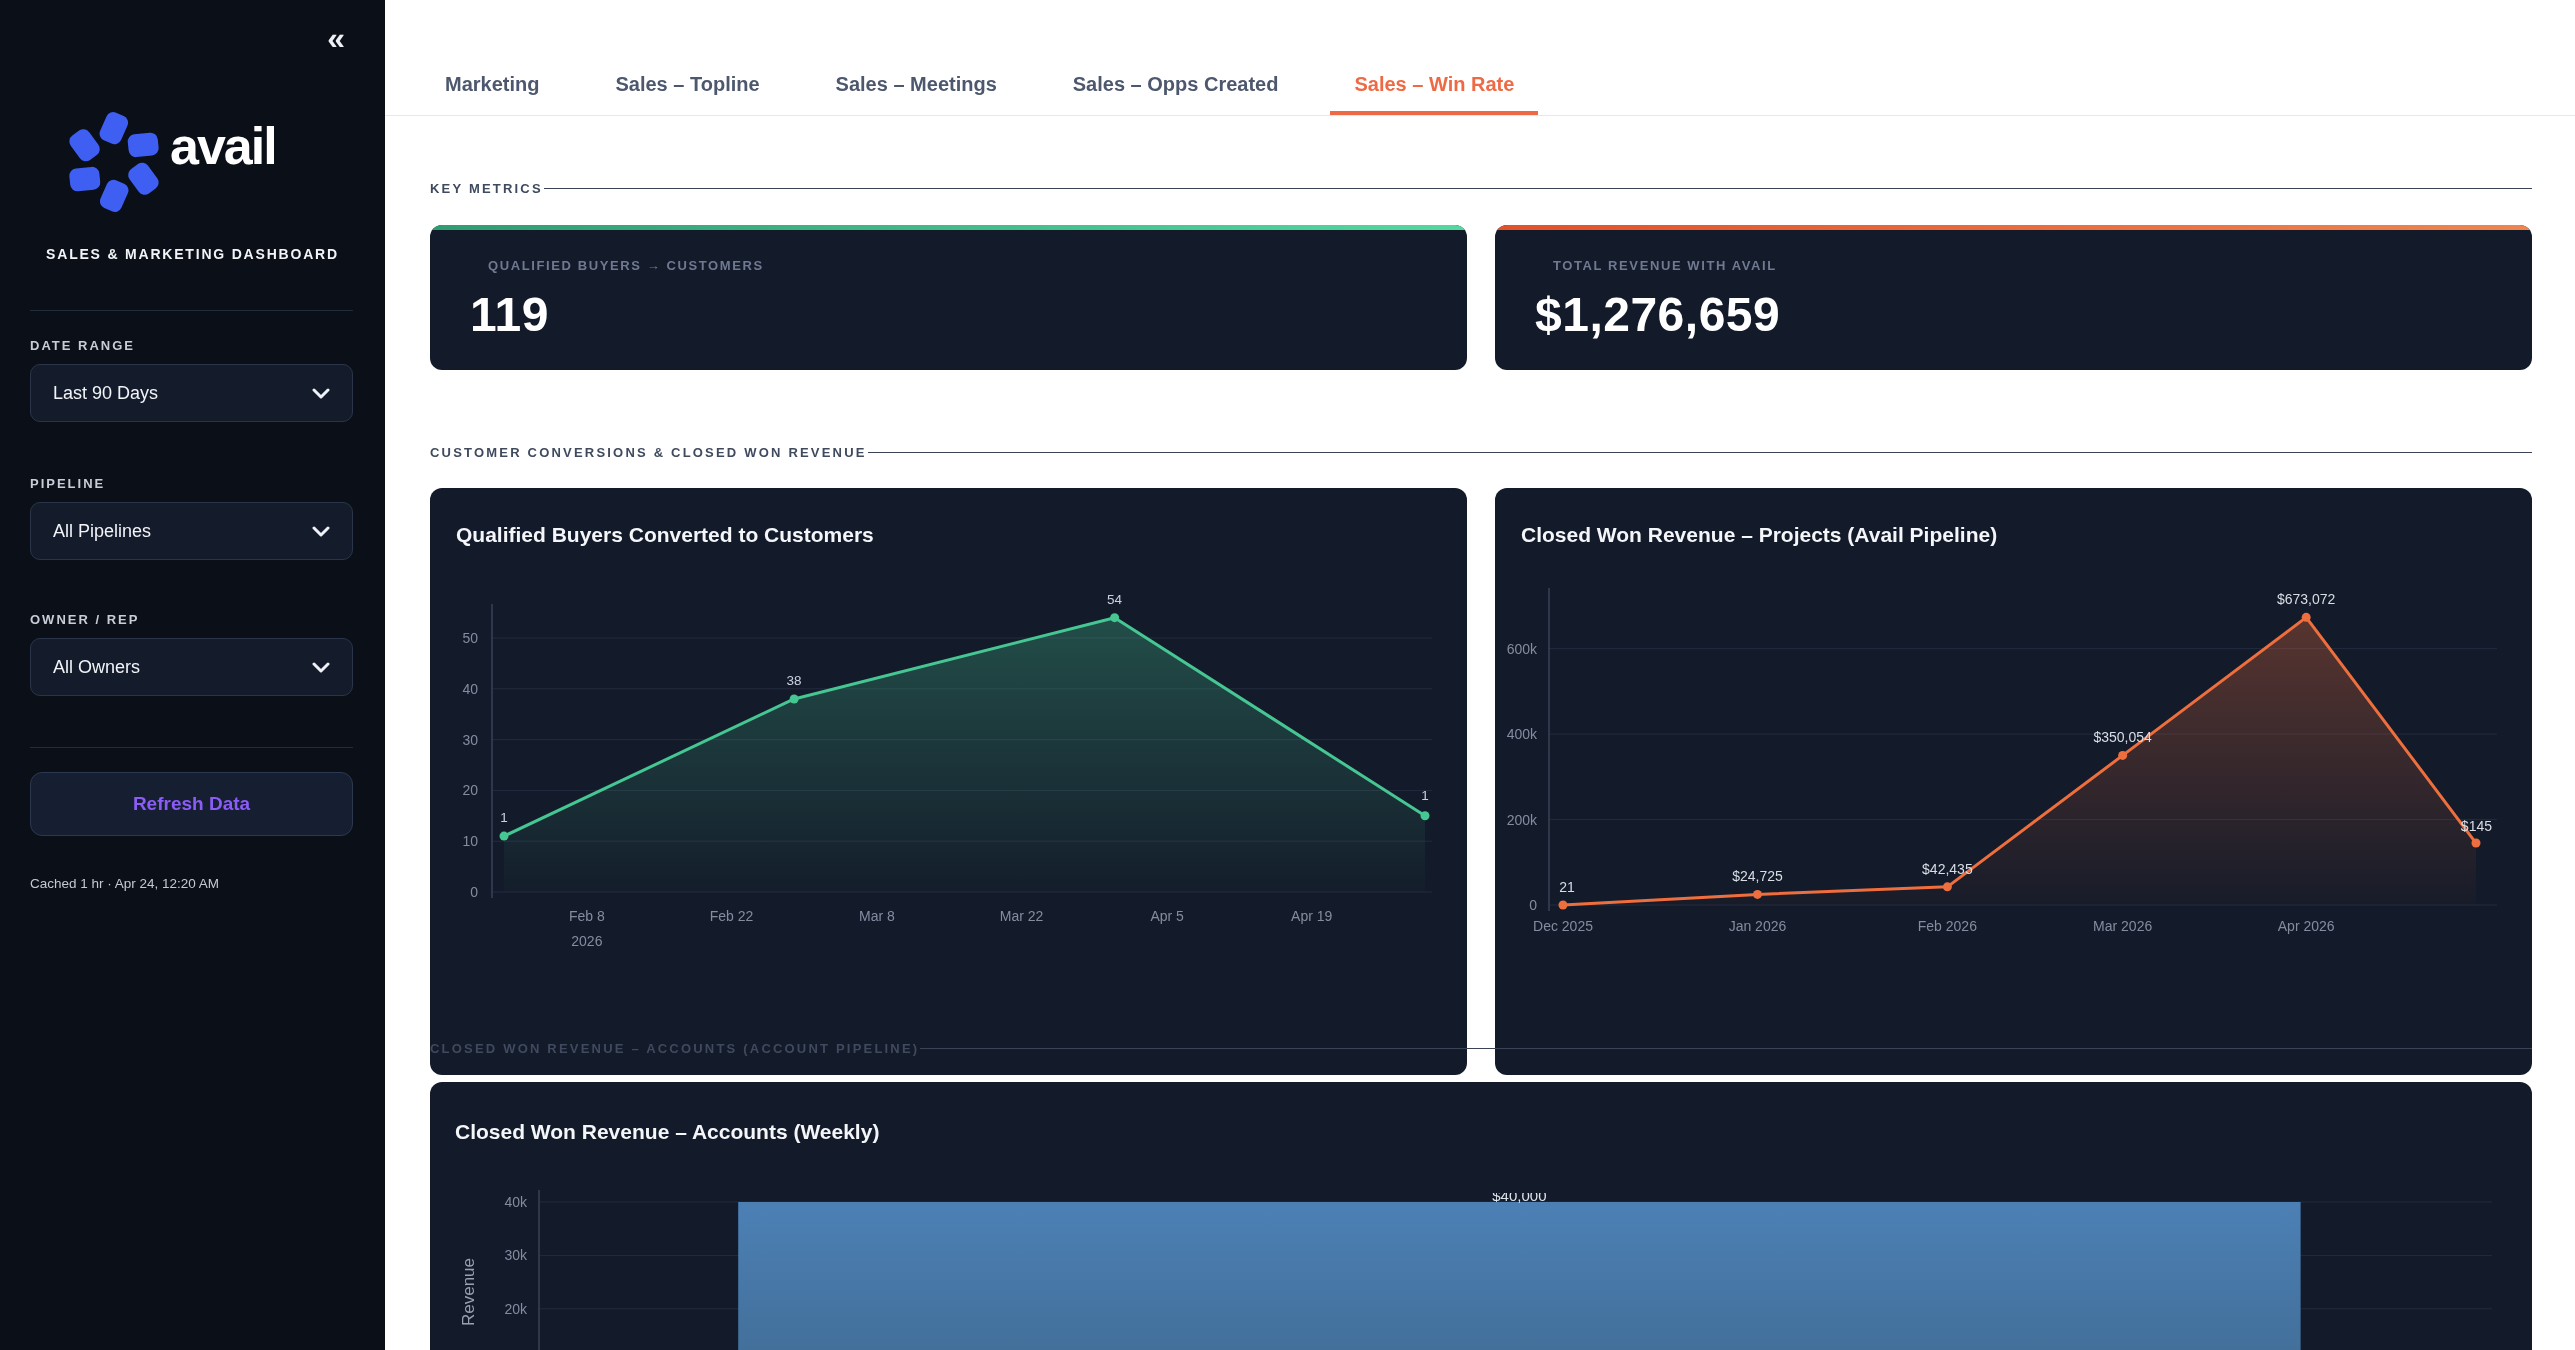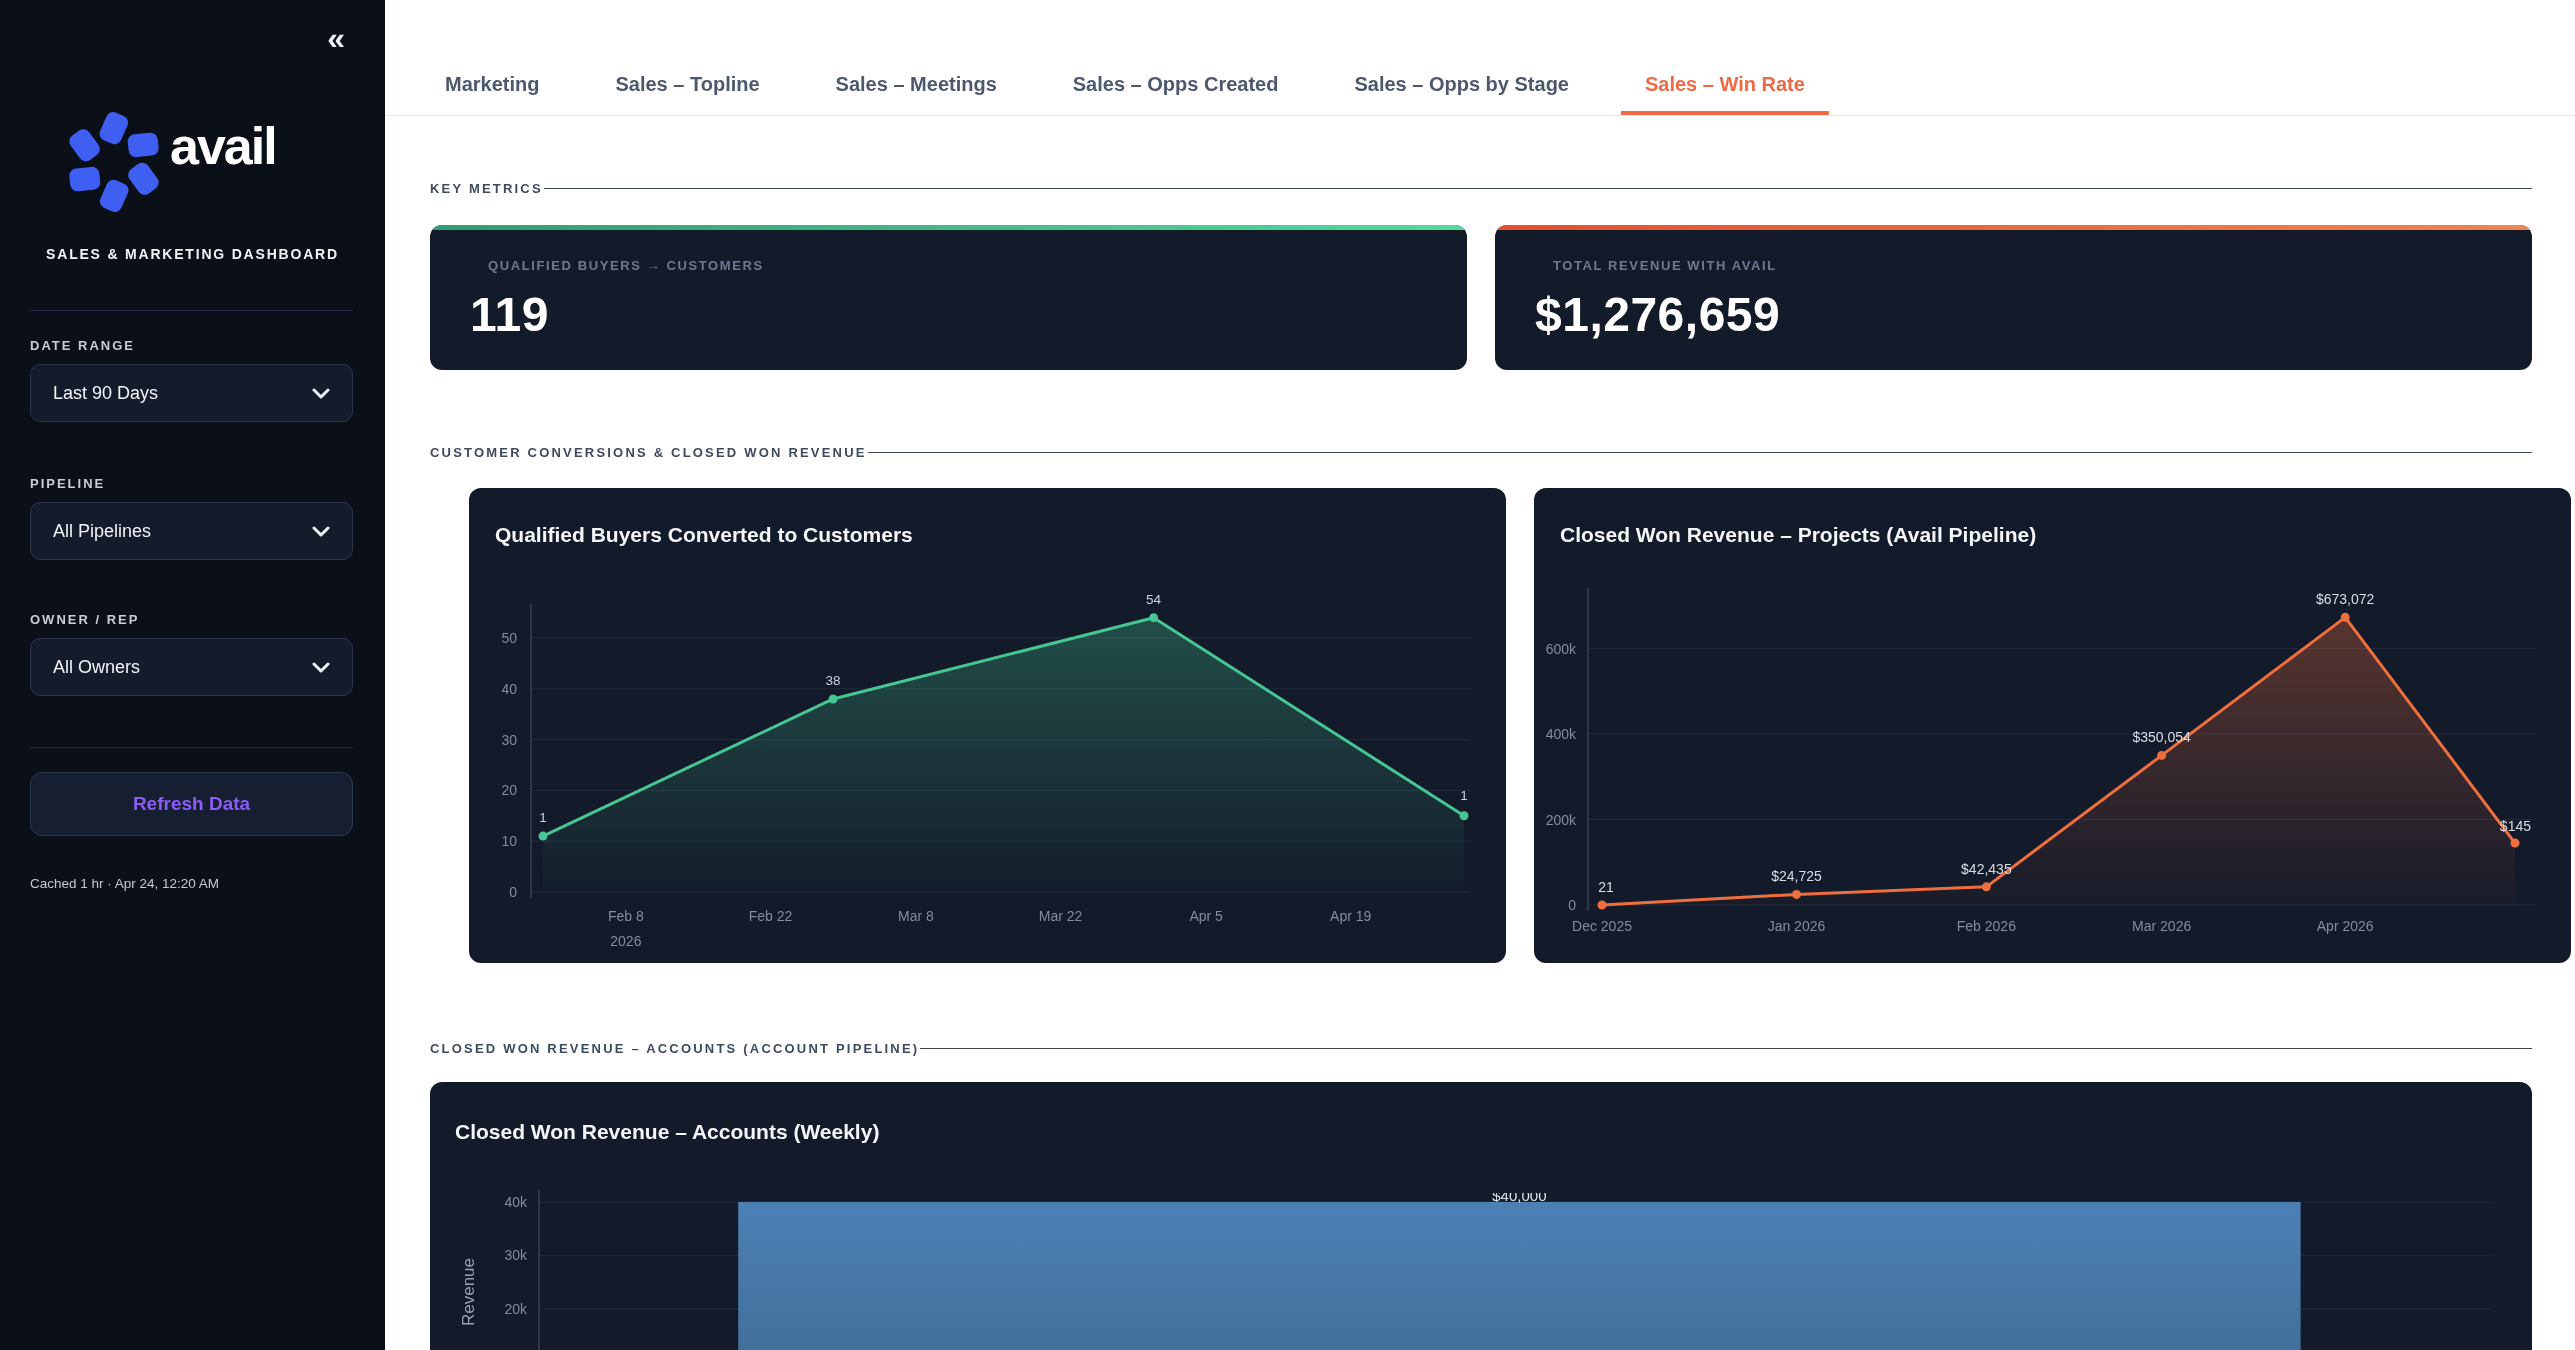--- a/index.html
+++ b/index.html
@@ -48,21 +48,21 @@
   .section-rule { flex:1; height:1.5px; background:#3a4456; }
 
   .card { position:absolute; background:#131a29; border-radius:12px; }
   .metric-card { width:1037px; height:145px; top:225px; overflow:hidden; }
   .metric-accent { position:absolute; left:0; top:0; width:100%; height:5px; }
   .metric-label { position:absolute; left:42px; top:33px; color:#6f7a92; font-size:13px;
     font-weight:700; letter-spacing:1.6px;margin-left:16px; }
   .metric-value { position:absolute; left:40px; top:62px; color:#ffffff; font-size:48px;
     font-weight:700; letter-spacing:0.5px; }
 
-  .chart-card { width:1037px; height:475px; top:488px;margin-left:39px; }
+  .chart-card { width:1037px; height:587px; top:488px; }
   .chart-title { position:absolute; left:26px; top:35px; color:#f4f6f9; font-size:21px;
     font-weight:700; }
   .chart-svg { position:absolute; left:0; top:0; }
 
   #card-accounts { left:45px; top:1082px; width:2102px; height:400px; }
   #card-accounts .chart-title { top:38px; left:25px; }
 
   svg text { font-family:"Liberation Sans","DejaVu Sans",sans-serif; }
 </style>
 </head>
@@ -140,21 +140,20 @@
     <div class="cache-note">Cached 1 hr · Apr 24, 12:20 AM</div>
   </div>
 
   <div id="main">
 
     <div class="tabbar">
       <div class="tab">Marketing</div>
       <div class="tab">Sales – Topline</div>
       <div class="tab">Sales – Meetings</div>
       <div class="tab">Sales – Opps Created</div>
-      <div class="tab">Sales – Opps by Stage</div>
       <div class="tab active">Sales – Win Rate</div>
     </div>
 
     <div class="section-row" style="top:181px">
       <span class="section-title">KEY METRICS</span>
       <span class="section-rule"></span>
     </div>
 
     <div class="card metric-card" style="left:45px">
       <div class="metric-accent" id="accent-0" style="background: linear-gradient(90deg, rgb(47, 157, 114), rgb(82, 217, 160));"></div>

